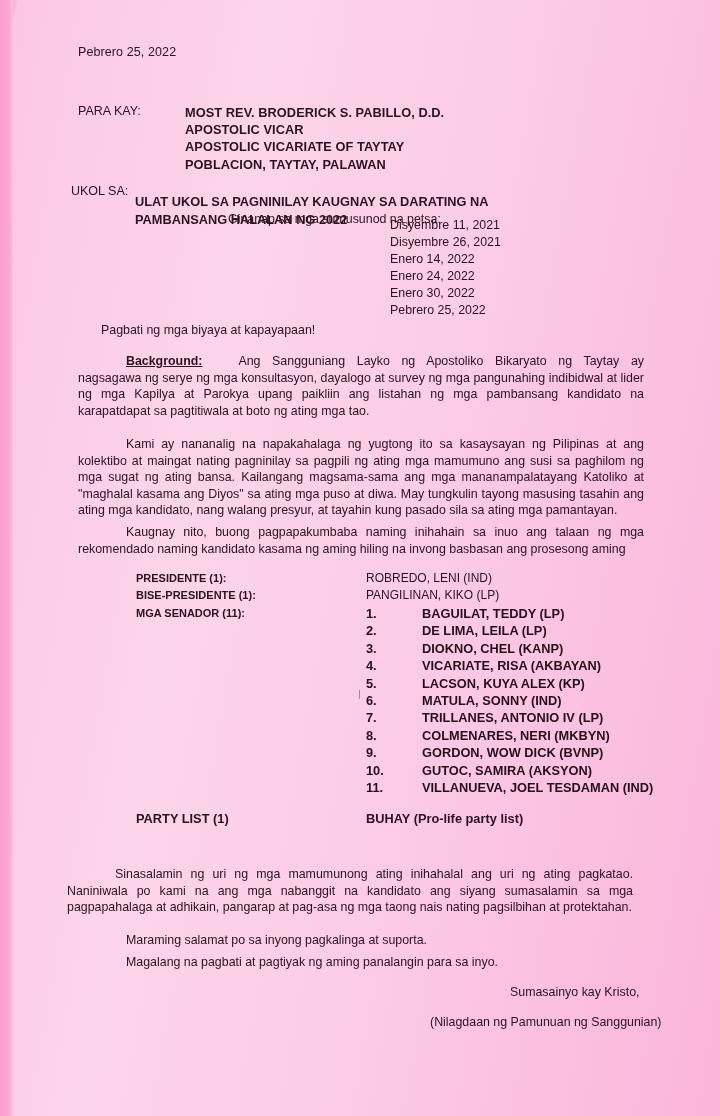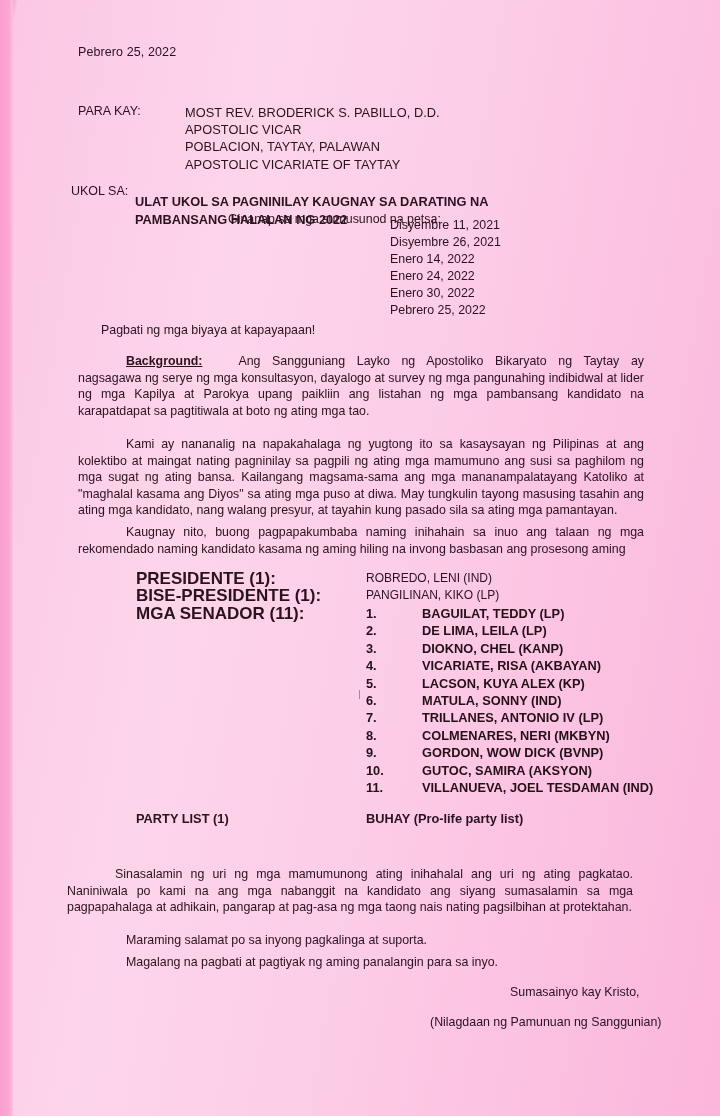--- a/index.html
+++ b/index.html
@@ -60,21 +60,21 @@
   }
 
   
   .para-kay-label {
     left: 78px; top: 104px;
     font-size: 12.5px;
   }
   .addressee {
     left: 185px; top: 104px;
     font-size: 12.8px;
-    font-weight: normal;
+    font-weight: bold;
     line-height: 17.2px;
     letter-spacing: 0.05px;
   }
 
   
   .ukol-label {
     left: 71px; top: 184px;
     font-size: 12.5px;
   }
   .subject {
@@ -127,21 +127,21 @@
     height: 33px;
     overflow: hidden;
     text-align: justify;
   }
   .p-kaugnay .indent { display: inline-block; width: 48px; }
   .p-kaugnay > span { display: inline; }
 
   
   .cand-labels {
     left: 136px; top: 570px;
-    font-size: 17px;
+    font-size: 11px;
     font-weight: bold;
     line-height: 17.4px;
   }
   .cand-top {
     left: 366px; top: 570px;
     font-size: 12px;
     font-weight: normal;
     line-height: 17.4px;
   }
   .senator-list {
@@ -209,22 +209,22 @@
 
 <div id="page">
   <div class="sheet">
 
     <div class="blk date-line">Pebrero 25, 2022</div>
 
     <div class="blk para-kay-label">PARA KAY:</div>
     <div class="blk addressee">
       <div>MOST REV. BRODERICK S. PABILLO, D.D.</div>
       <div>APOSTOLIC VICAR</div>
+      <div>APOSTOLIC VICARIATE OF TAYTAY</div>
       <div>POBLACION, TAYTAY, PALAWAN</div>
-      <div>APOSTOLIC VICARIATE OF TAYTAY</div>
     </div>
 
     <div class="blk ukol-label">UKOL SA:</div>
     <div class="blk subject">ULAT UKOL SA PAGNINILAY KAUGNAY SA DARATING NA PAMBANSANG HALALAN NG 2022</div>
 
     <div class="blk ginanap-label">Ginanap sa mga sumusunod na petsa:</div>
     <div class="blk dates">
       <div>Disyembre  11, 2021</div>
       <div>Disyembre 26, 2021</div>
       <div>Enero 14, 2022</div>

